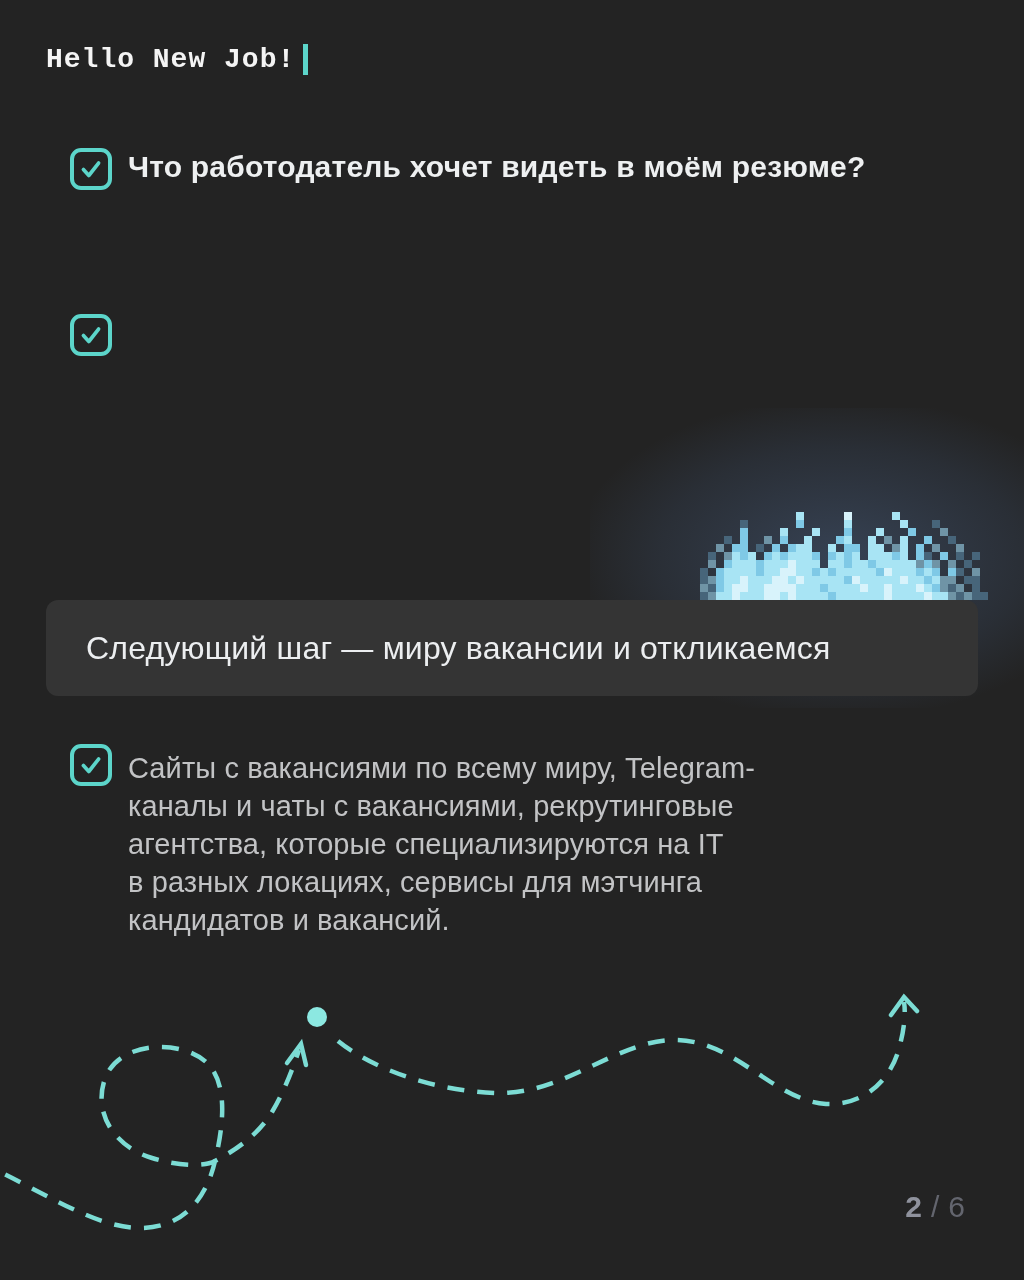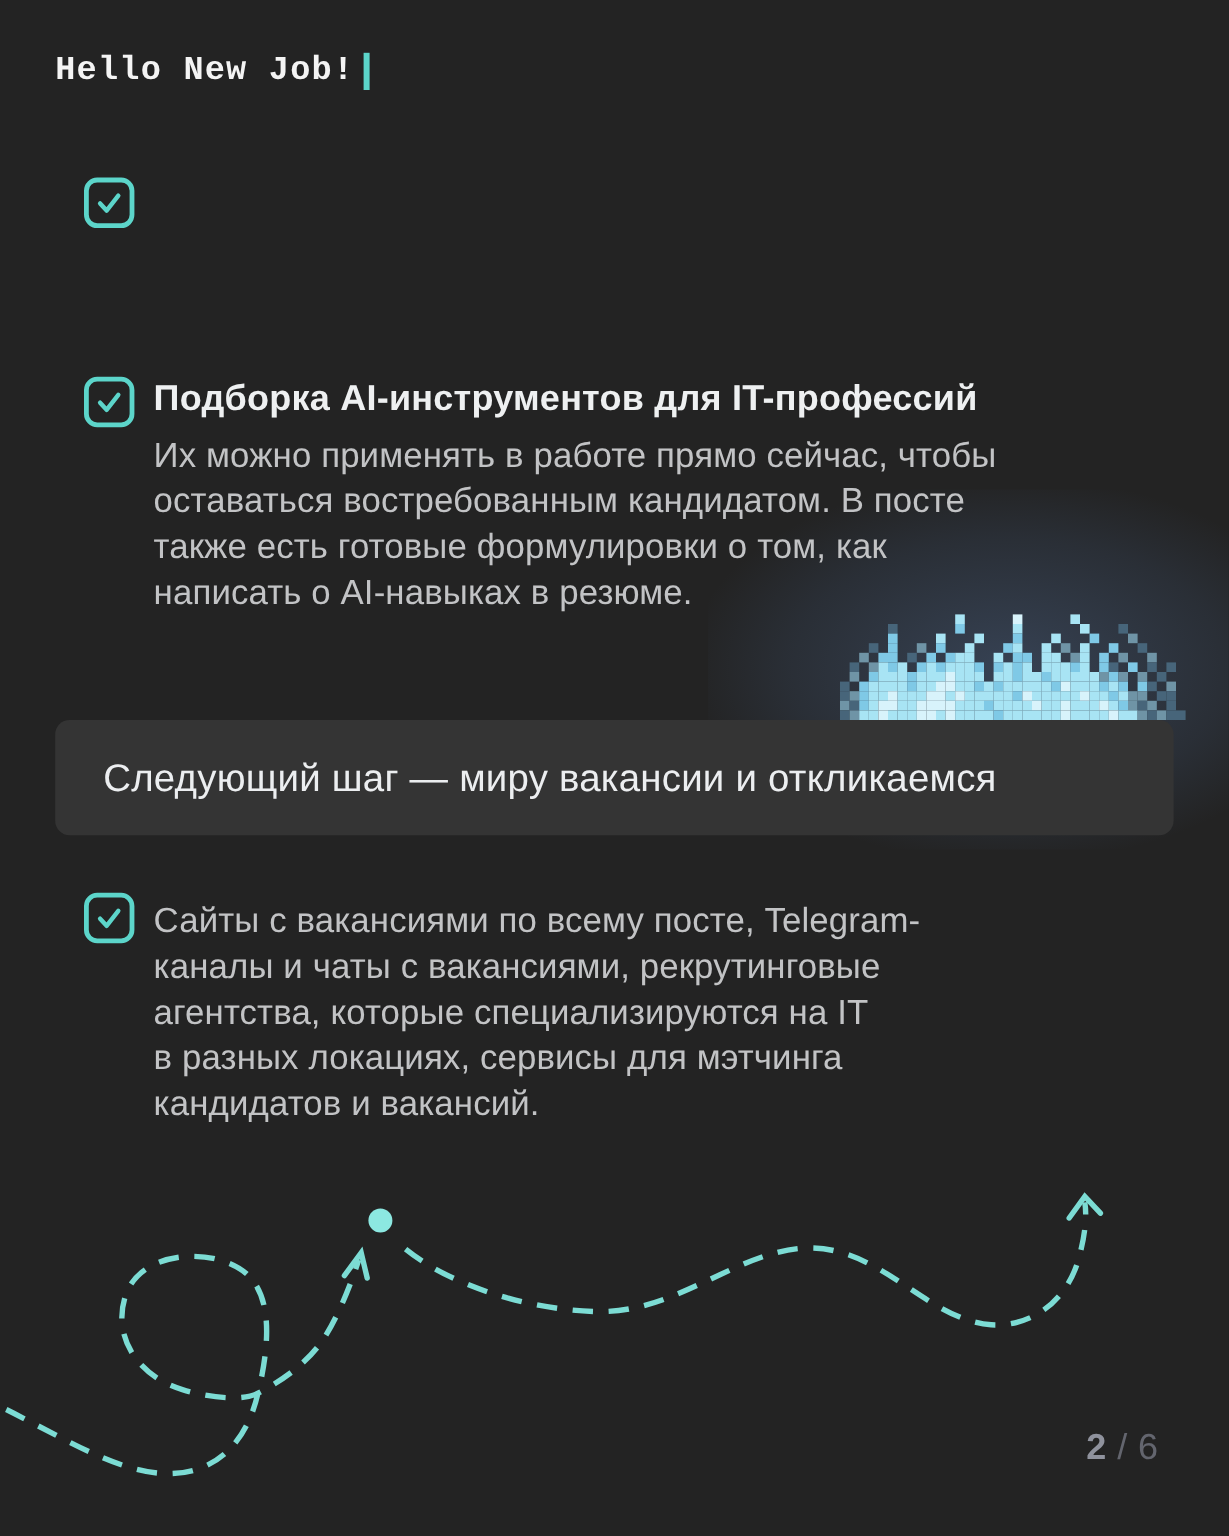--- a/index.html
+++ b/index.html
@@ -310,50 +310,44 @@
     <div style="position: absolute; left: 280px; top: 80px; width: 8px; height: 8px; background: rgb(71, 101, 122);"></div>
   </div>
 
 <div class="item" style="top:146px">
   <div class="checkbox">
     <svg width="26" height="26" viewBox="0 0 24 24">
       <polyline points="5,12.5 10,18 19,6.5" fill="none" stroke="#5cd5ca" stroke-width="3.4" stroke-linecap="round" stroke-linejoin="round"></polyline>
     </svg>
   </div>
   <div class="item-content">
+    <div class="item-title">Что работодатель хочет видеть в моём резюме?</div>
   </div>
 </div>
 
 <div class="item" style="top:312px">
   <div class="checkbox">
     <svg width="26" height="26" viewBox="0 0 24 24">
       <polyline points="5,12.5 10,18 19,6.5" fill="none" stroke="#5cd5ca" stroke-width="3.4" stroke-linecap="round" stroke-linejoin="round"></polyline>
     </svg>
   </div>
-  <div class="item-content">
-    <div class="item-title">Подборка AI-инструментов для IT-профессий</div>
-    <div class="item-body">Их можно применять в работе прямо сейчас, чтобы
-оставаться востребованным кандидатом. В посте
-также есть готовые формулировки о том, как
-написать о AI-навыках в резюме.</div>
-  </div>
 </div>
 
 <div class="banner">
   <span class="banner-text">Следующий шаг — миру вакансии и откликаемся</span>
 </div>
 
 <div class="item" style="top:742px">
   <div class="checkbox">
     <svg width="26" height="26" viewBox="0 0 24 24">
       <polyline points="5,12.5 10,18 19,6.5" fill="none" stroke="#5cd5ca" stroke-width="3.4" stroke-linecap="round" stroke-linejoin="round"></polyline>
     </svg>
   </div>
   <div class="item-content">
-    <div class="item-body">Сайты с вакансиями по всему посте, Telegram-
+    <div class="item-body">Сайты с вакансиями по всему миру, Telegram-
 каналы и чаты с вакансиями, рекрутинговые
 агентства, которые специализируются на IT
 в разных локациях, сервисы для мэтчинга
 кандидатов и вакансий.</div>
   </div>
 </div>
 
 <svg class="doodle" width="1024" height="1280" viewBox="0 0 1024 1280">
   <g fill="none" stroke="#7cdcd4" stroke-width="4.5" stroke-dasharray="17 13">
     <path d="M -22 1162

